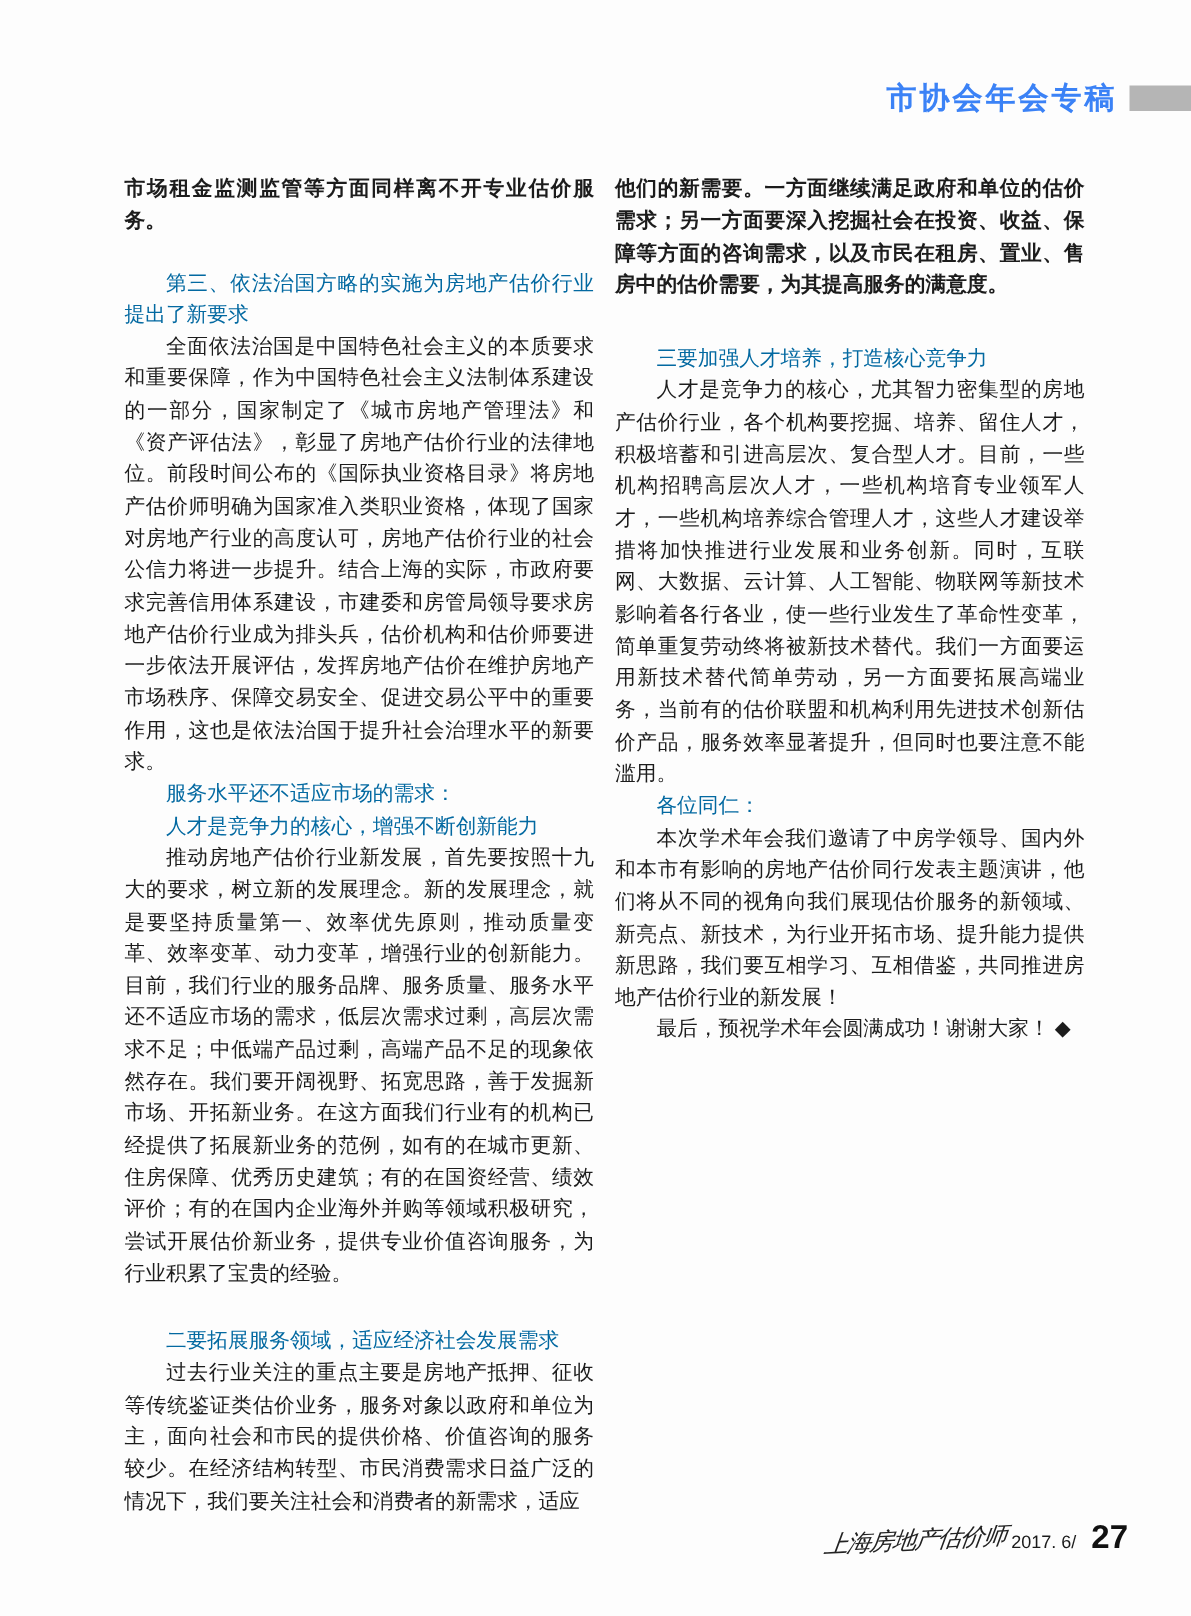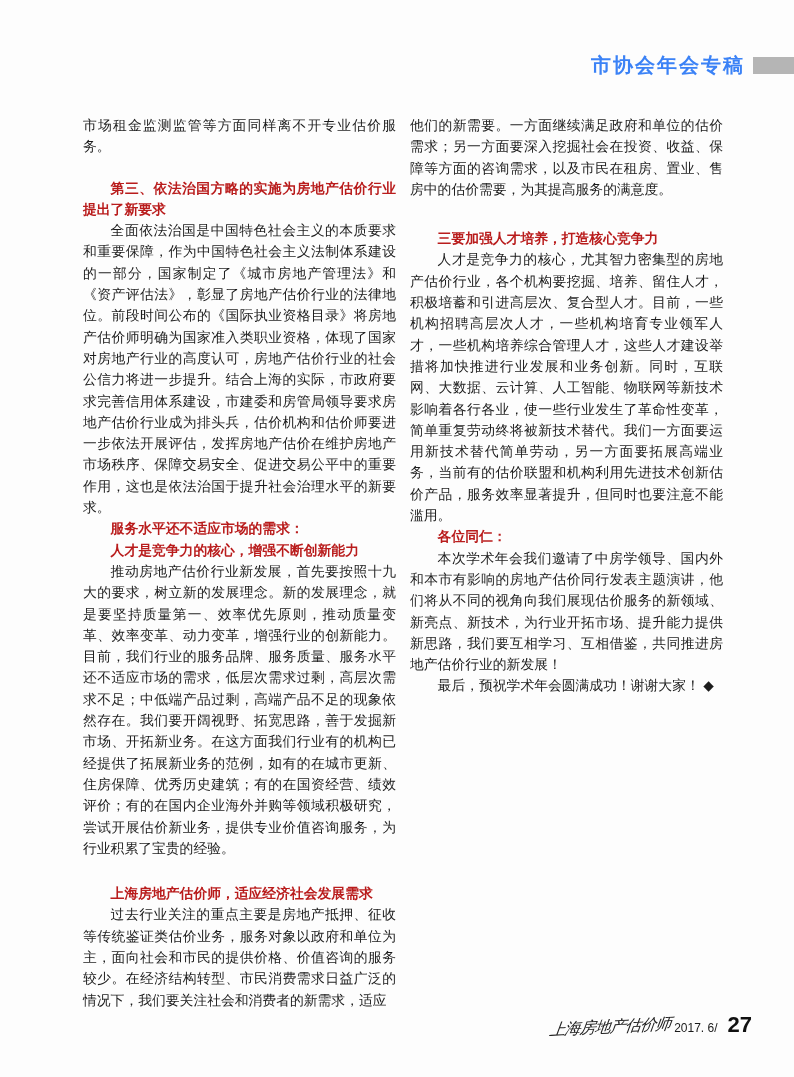--- a/index.html
+++ b/index.html
@@ -30,24 +30,24 @@
   
   .col{
     position:absolute;top:115px;width:313px;
     font-size:13.8px;line-height:21.3px;
     text-align:justify;
   }
   .col-left{left:83px;}
   .col-right{left:410px;}
 
   .col p{margin:0;text-indent:2em;}
-  .col p.cont{text-indent:0;}
+  .col p.cont{text-indent:0;font-weight:bold;}
   .hd{
     font-family:"Liberation Sans","DejaVu Sans",sans-serif;
-    font-weight:bold;color:#b91c1c;
+    font-weight:normal;color:#0369a1;
   }
   .gap20{margin-top:20px !important;}
   .gap24{margin-top:24px !important;}
   .gap28{margin-top:28px !important;}
 
   
   .footer{
     position:absolute;top:1012px;right:42px;
     display:flex;align-items:baseline;white-space:nowrap;
   }
@@ -76,21 +76,21 @@
     <span class="accent-box"></span>
   </div>
 
   <div class="col col-left">
     <p class="cont">市场租金监测监管等方面同样离不开专业估价服务。</p>
     <p class="hd gap20">第三、依法治国方略的实施为房地产估价行业提出了新要求</p>
     <p>全面依法治国是中国特色社会主义的本质要求和重要保障，作为中国特色社会主义法制体系建设的一部分，国家制定了《城市房地产管理法》和《资产评估法》，彰显了房地产估价行业的法律地位。前段时间公布的《国际执业资格目录》将房地产估价师明确为国家准入类职业资格，体现了国家对房地产行业的高度认可，房地产估价行业的社会公信力将进一步提升。结合上海的实际，市政府要求完善信用体系建设，市建委和房管局领导要求房地产估价行业成为排头兵，估价机构和估价师要进一步依法开展评估，发挥房地产估价在维护房地产市场秩序、保障交易安全、促进交易公平中的重要作用，这也是依法治国于提升社会治理水平的新要求。</p>
     <p class="hd">服务水平还不适应市场的需求：</p>
     <p class="hd">人才是竞争力的核心，增强不断创新能力</p>
     <p>推动房地产估价行业新发展，首先要按照十九大的要求，树立新的发展理念。新的发展理念，就是要坚持质量第一、效率优先原则，推动质量变革、效率变革、动力变革，增强行业的创新能力。目前，我们行业的服务品牌、服务质量、服务水平还不适应市场的需求，低层次需求过剩，高层次需求不足；中低端产品过剩，高端产品不足的现象依然存在。我们要开阔视野、拓宽思路，善于发掘新市场、开拓新业务。在这方面我们行业有的机构已经提供了拓展新业务的范例，如有的在城市更新、住房保障、优秀历史建筑；有的在国资经营、绩效评价；有的在国内企业海外并购等领域积极研究，尝试开展估价新业务，提供专业价值咨询服务，为行业积累了宝贵的经验。</p>
-    <p class="hd gap24">上海房地产估价师，适应经济社会发展需求</p>
+    <p class="hd gap24">二要拓展服务领域，适应经济社会发展需求</p>
     <p>过去行业关注的重点主要是房地产抵押、征收等传统鉴证类估价业务，服务对象以政府和单位为主，面向社会和市民的提供价格、价值咨询的服务较少。在经济结构转型、市民消费需求日益广泛的情况下，我们要关注社会和消费者的新需求，适应</p>
   </div>
 
   <div class="col col-right">
     <p class="cont">他们的新需要。一方面继续满足政府和单位的估价需求；另一方面要深入挖掘社会在投资、收益、保障等方面的咨询需求，以及市民在租房、置业、售房中的估价需要，为其提高服务的满意度。</p>
     <p class="hd gap28">三要加强人才培养，打造核心竞争力</p>
     <p>人才是竞争力的核心，尤其智力密集型的房地产估价行业，各个机构要挖掘、培养、留住人才，积极培蓄和引进高层次、复合型人才。目前，一些机构招聘高层次人才，一些机构培育专业领军人才，一些机构培养综合管理人才，这些人才建设举措将加快推进行业发展和业务创新。同时，互联网、大数据、云计算、人工智能、物联网等新技术影响着各行各业，使一些行业发生了革命性变革，简单重复劳动终将被新技术替代。我们一方面要运用新技术替代简单劳动，另一方面要拓展高端业务，当前有的估价联盟和机构利用先进技术创新估价产品，服务效率显著提升，但同时也要注意不能滥用。</p>
     <p class="hd">各位同仁：</p>
     <p>本次学术年会我们邀请了中房学领导、国内外和本市有影响的房地产估价同行发表主题演讲，他们将从不同的视角向我们展现估价服务的新领域、新亮点、新技术，为行业开拓市场、提升能力提供新思路，我们要互相学习、互相借鉴，共同推进房地产估价行业的新发展！</p>
     <p>最后，预祝学术年会圆满成功！谢谢大家！ ◆</p>

